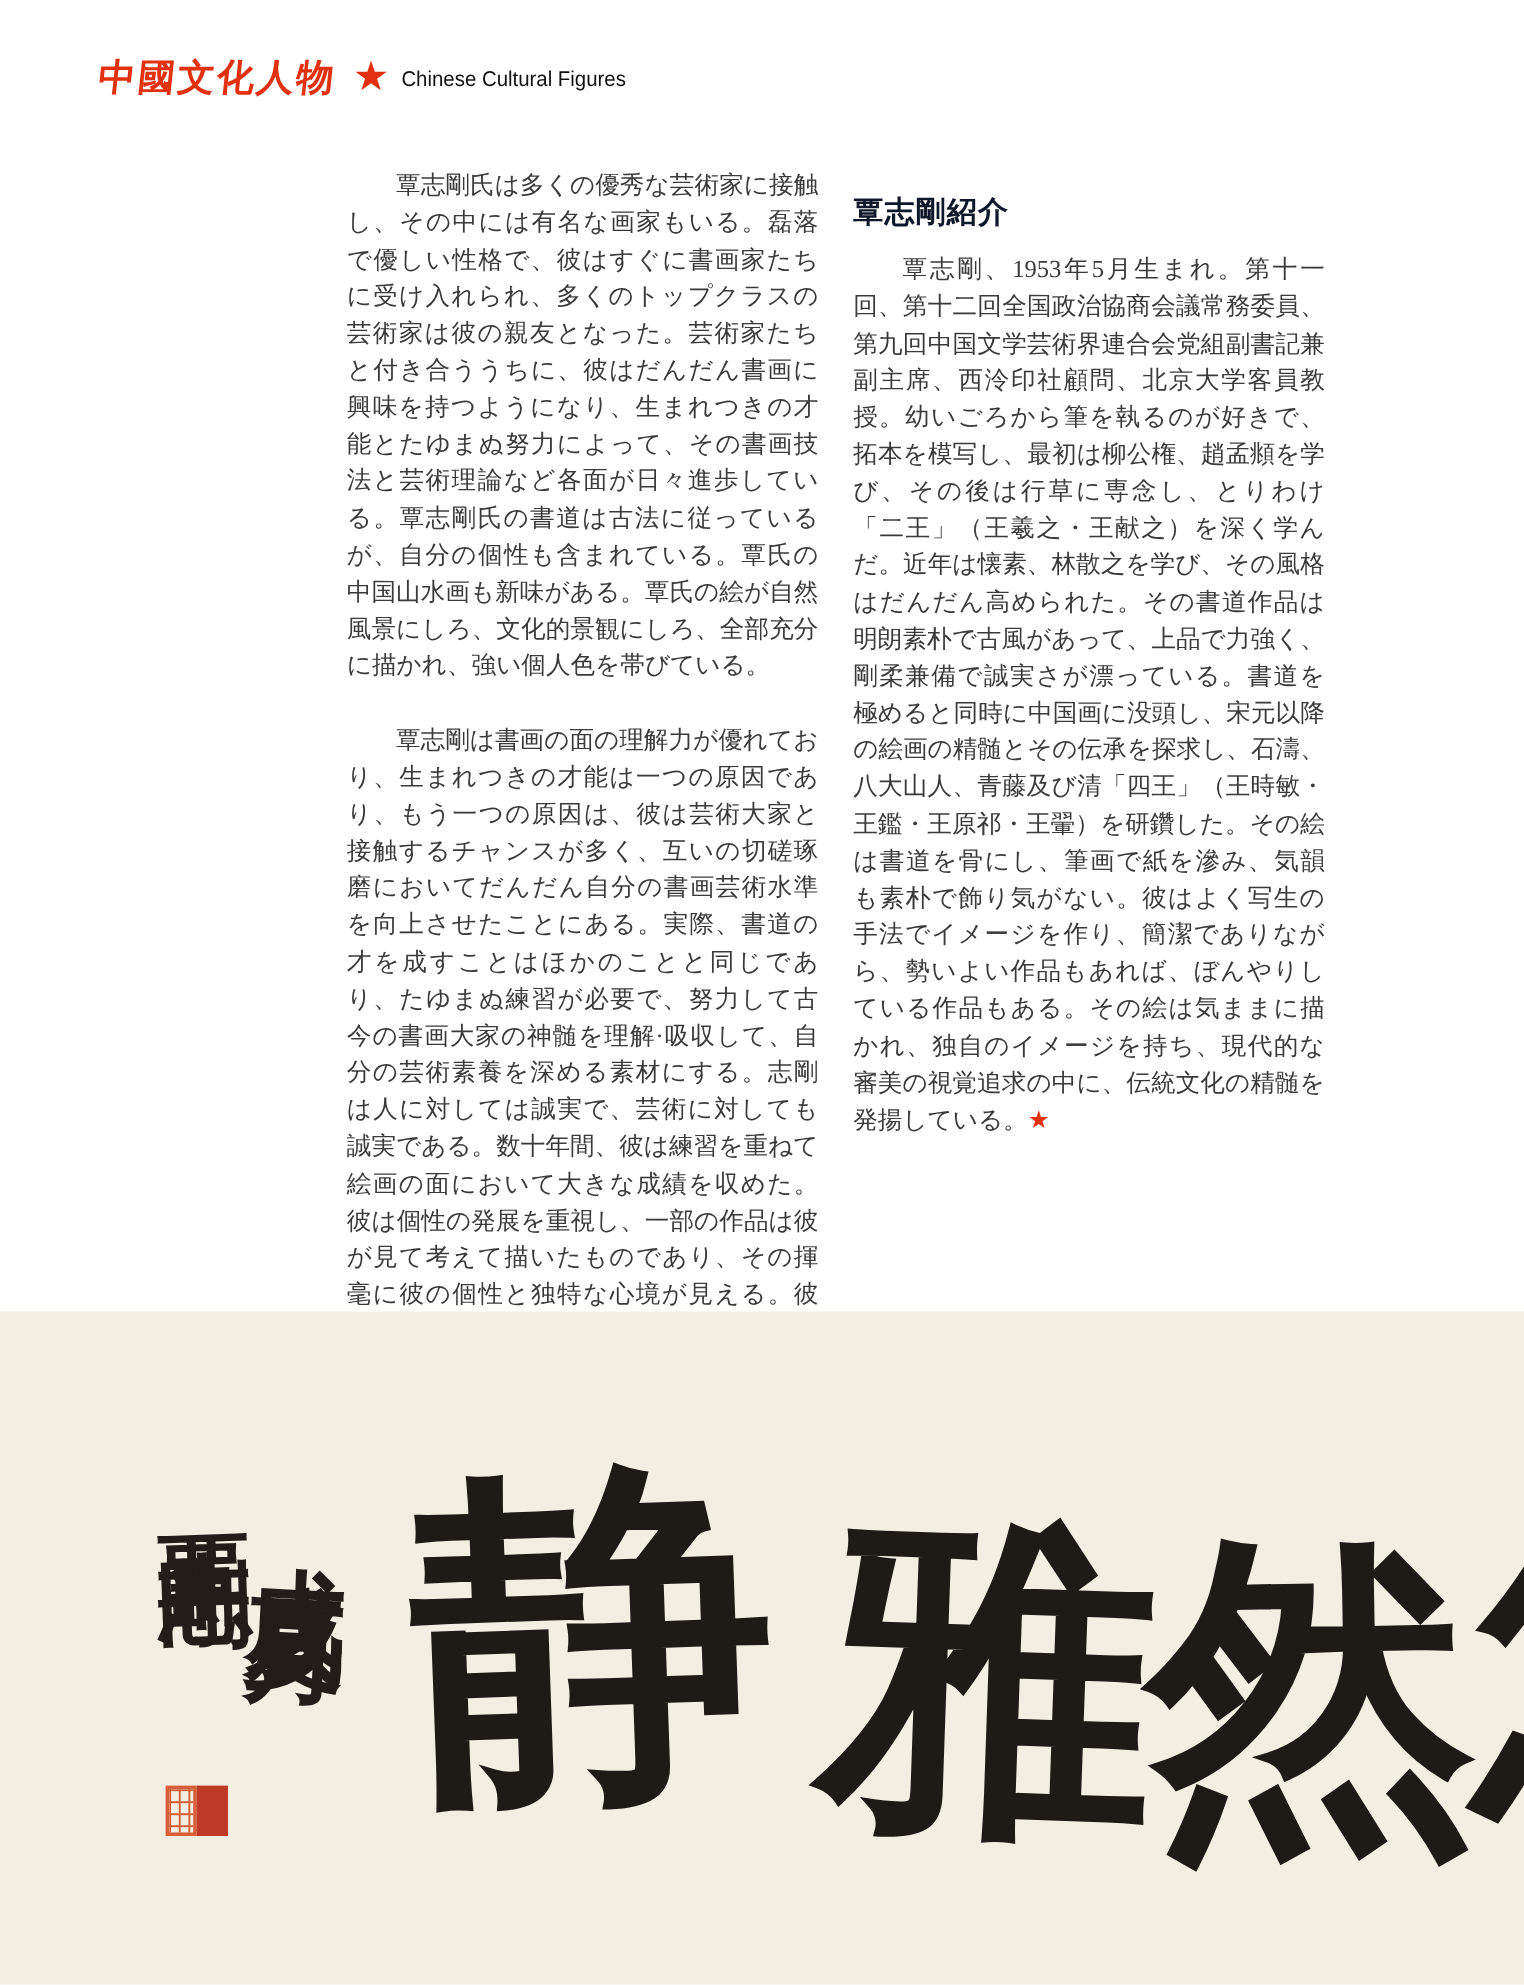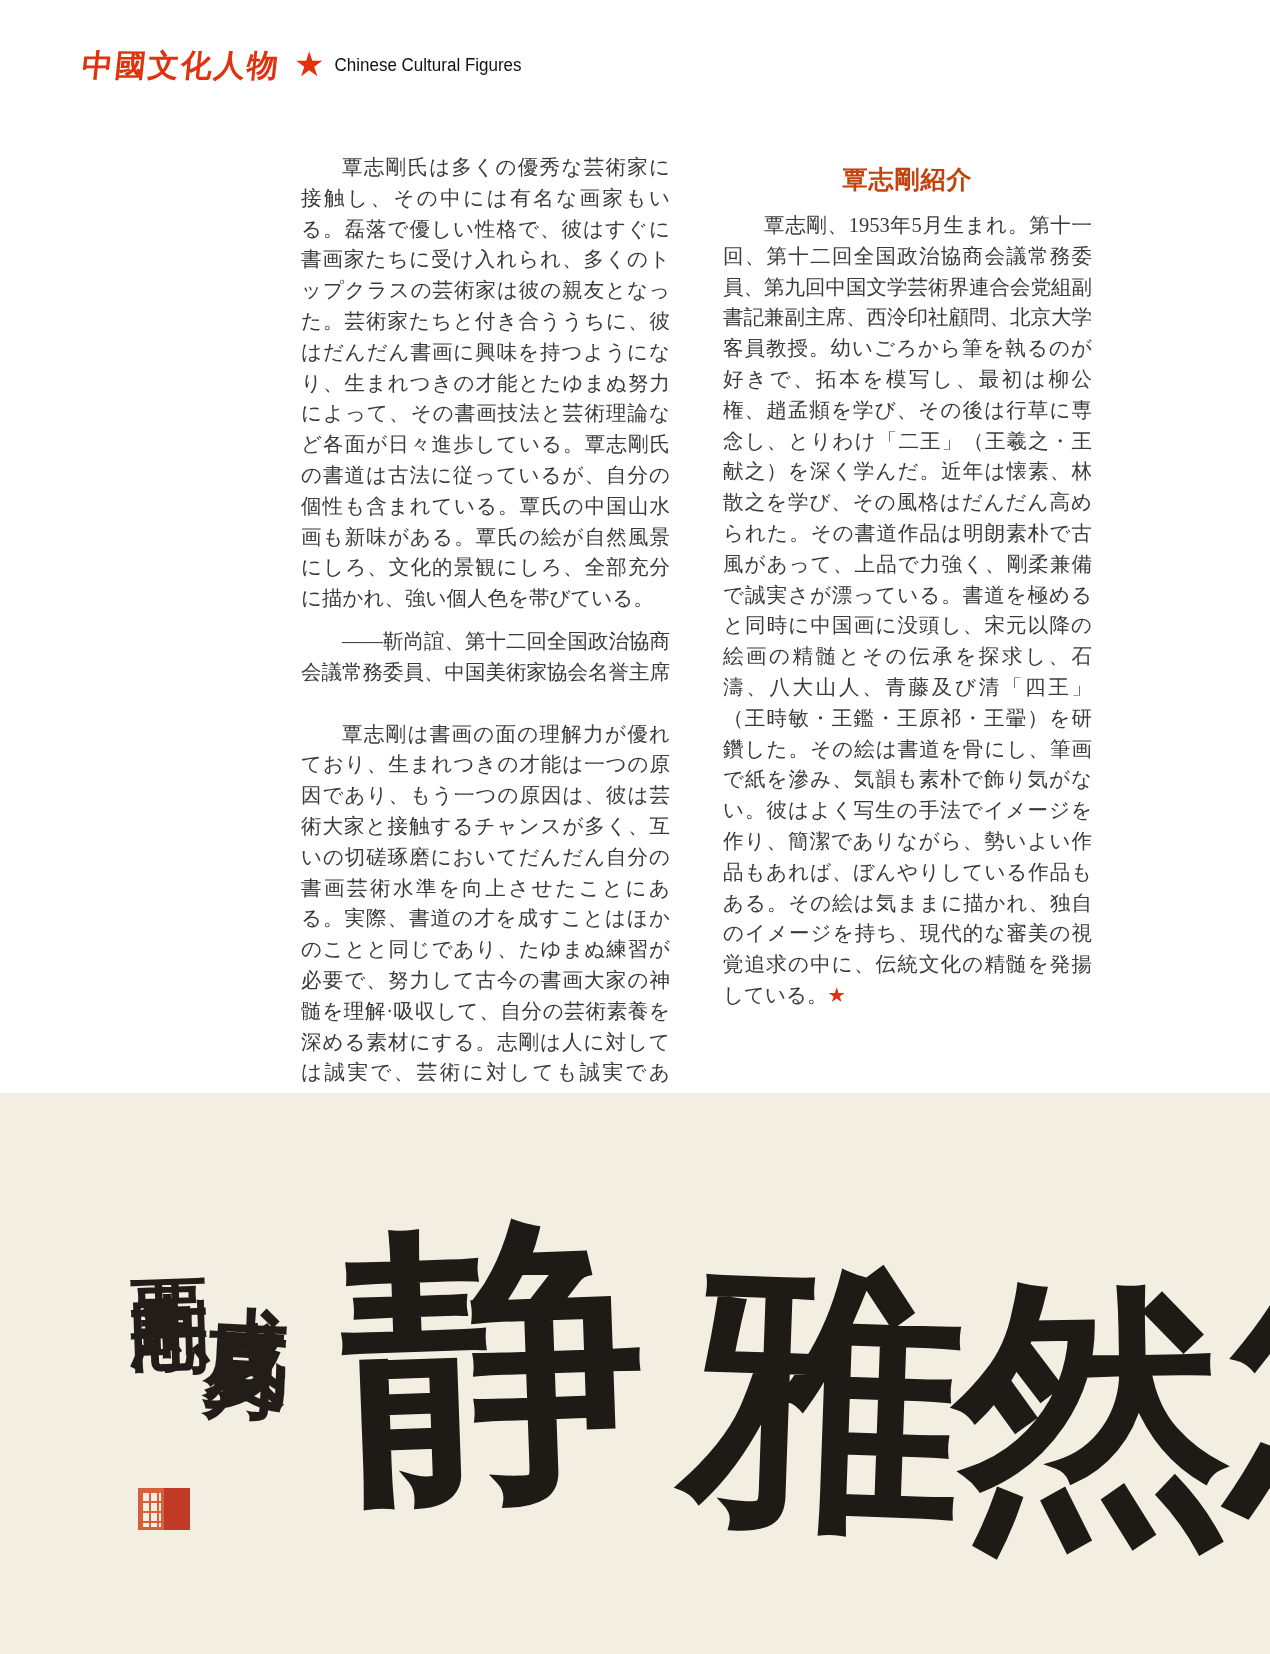--- a/index.html
+++ b/index.html
@@ -18,28 +18,28 @@
     font-family:"Liberation Sans",sans-serif;font-weight:normal;font-size:17px;
     color:#111;letter-spacing:0px;line-height:1;transform:scaleY(1.05);
   }
   
   .col{
     position:absolute;top:140px;width:393px;color:#3a3a3a;
     font-size:20.5px;line-height:30.8px;text-align:justify;
   }
   .col-left{left:289px;}
   .col-right{left:711px;}
-  .col p{margin:12px;}
+  .col p{margin:0;}
   .indent{text-indent:2em;}
   .para-gap{margin-top:31px !important;}
   .attribution{text-indent:2em;}
   .section-heading{
-    font-family:Liberation Sans, sans-serif;font-weight:bold;
-    color:#c2410c;font-size:25px;margin:24px 0 16px 0 !important;
-    text-align:center;letter-spacing:1px;line-height:1.2;
+    font-family:Liberation Mono, monospace;font-weight:bold;
+    color:#0f172a;font-size:25px;margin:24px 0 16px 0 !important;
+    text-align:left;letter-spacing:1px;line-height:1.2;
   }
   .end-star{color:#e2310e;font-family:"DejaVu Sans",sans-serif;}
   
   .calligraphy{
     position:absolute;left:0;top:1093px;width:1270px;height:561px;
     background:#f3eee2;overflow:hidden;
   }
   .sig-col{
     position:absolute;writing-mode:vertical-rl;color:#221d18;
     font-family:"DejaVu Serif",serif;font-weight:bold;line-height:1;
@@ -71,21 +71,20 @@
 <body>
 
 <div class="header">
   <span class="logo-cn">中國文化人物</span>
   <span class="logo-star">★</span>
   <span class="logo-en">Chinese Cultural Figures</span>
 </div>
 
 <div class="col col-left">
   <p class="indent">覃志剛氏は多くの優秀な芸術家に接触し、その中には有名な画家もいる。磊落で優しい性格で、彼はすぐに書画家たちに受け入れられ、多くのトップクラスの芸術家は彼の親友となった。芸術家たちと付き合ううちに、彼はだんだん書画に興味を持つようになり、生まれつきの才能とたゆまぬ努力によって、その書画技法と芸術理論など各面が日々進歩している。覃志剛氏の書道は古法に従っているが、自分の個性も含まれている。覃氏の中国山水画も新味がある。覃氏の絵が自然風景にしろ、文化的景観にしろ、全部充分に描かれ、強い個人色を帯びている。</p>
-  <p class="attribution">——靳尚誼、第十二回全国政治協商会議常務委員、中国美術家協会名誉主席</p>
   <p class="indent para-gap">覃志剛は書画の面の理解力が優れており、生まれつきの才能は一つの原因であり、もう一つの原因は、彼は芸術大家と接触するチャンスが多く、互いの切磋琢磨においてだんだん自分の書画芸術水準を向上させたことにある。実際、書道の才を成すことはほかのことと同じであり、たゆまぬ練習が必要で、努力して古今の書画大家の神髄を理解·吸収して、自分の芸術素養を深める素材にする。志剛は人に対しては誠実で、芸術に対しても誠実である。数十年間、彼は練習を重ねて絵画の面において大きな成績を収めた。彼は個性の発展を重視し、一部の作品は彼が見て考えて描いたものであり、その揮毫に彼の個性と独特な心境が見える。彼の中国画は中国画の伝統的な表現形式を受け継ぎ、たいていは山水風景や人物を題材にしている、明月清泉、人気のない山と新たに降った雨など、</p>
 </div>
 
 <div class="col col-right">
   <p class="section-heading">覃志剛紹介</p>
   <p class="indent"><span>覃志剛、1953年5月生まれ。第十一回、第十二回全国政治協商会議常務委員、第九回中国文学芸術界連合会党組副書記兼副主席、西泠印社顧問、北京大学客員教授。幼いごろから筆を執るのが好きで、拓本を模写し、最初は柳公権、趙孟頫を学び、その後は行草に専念し、とりわけ「二王」（王羲之・王献之）を深く学んだ。近年は懐素、林散之を学び、その風格はだんだん高められた。その書道作品は明朗素朴で古風があって、上品で力強く、剛柔兼備で誠実さが漂っている。書道を極めると同時に中国画に没頭し、宋元以降の絵画の精髄とその伝承を探求し、石濤、八大山人、青藤及び清「四王」（王時敏・王鑑・王原祁・王翬）を研鑽した。その絵は書道を骨にし、筆画で紙を滲み、気韻も素朴で飾り気がない。彼はよく写生の手法でイメージを作り、簡潔でありながら、勢いよい作品もあれば、ぼんやりしている作品もある。その絵は気ままに描かれ、独自のイメージを持ち、現代的な審美の視覚追求の中に、伝統文化の精髄を発揚している。</span><span class="end-star">★</span></p>
 </div>
 
 <div class="calligraphy">
   <div class="sig-col sig-date">戊戌夏月</div>

